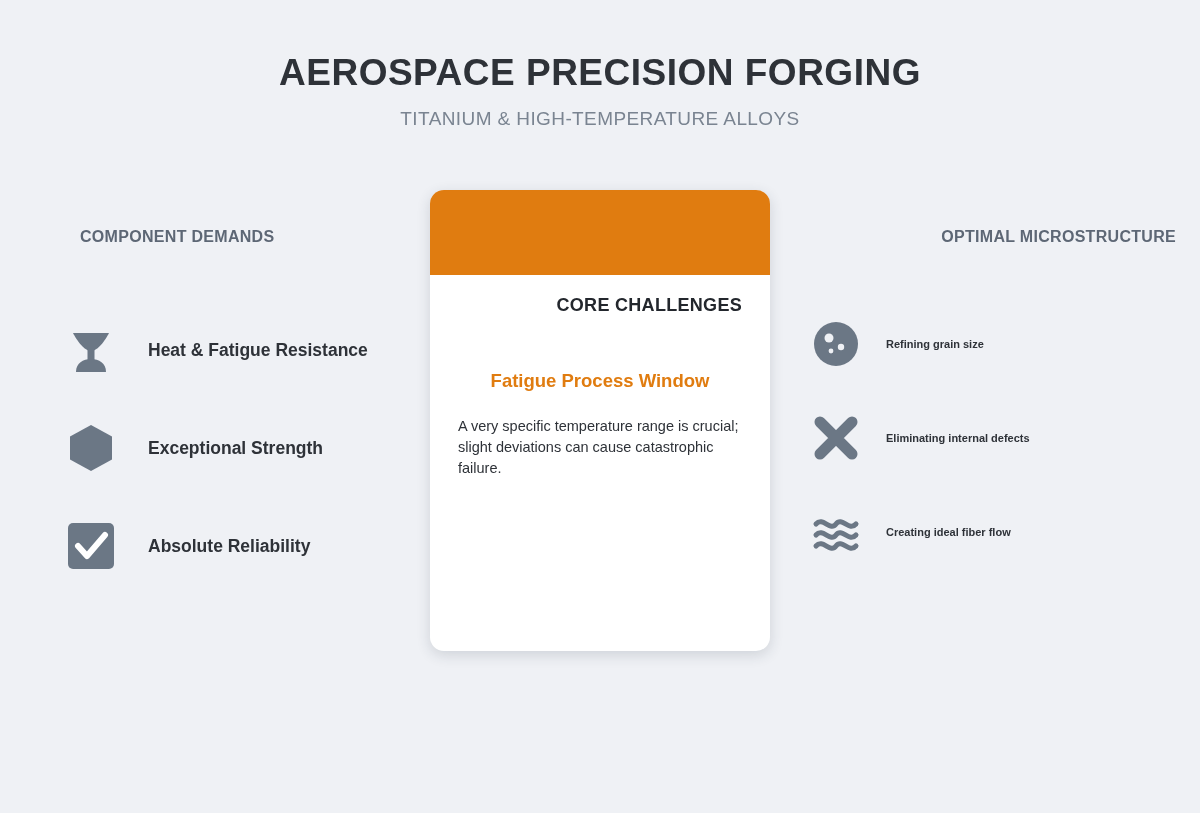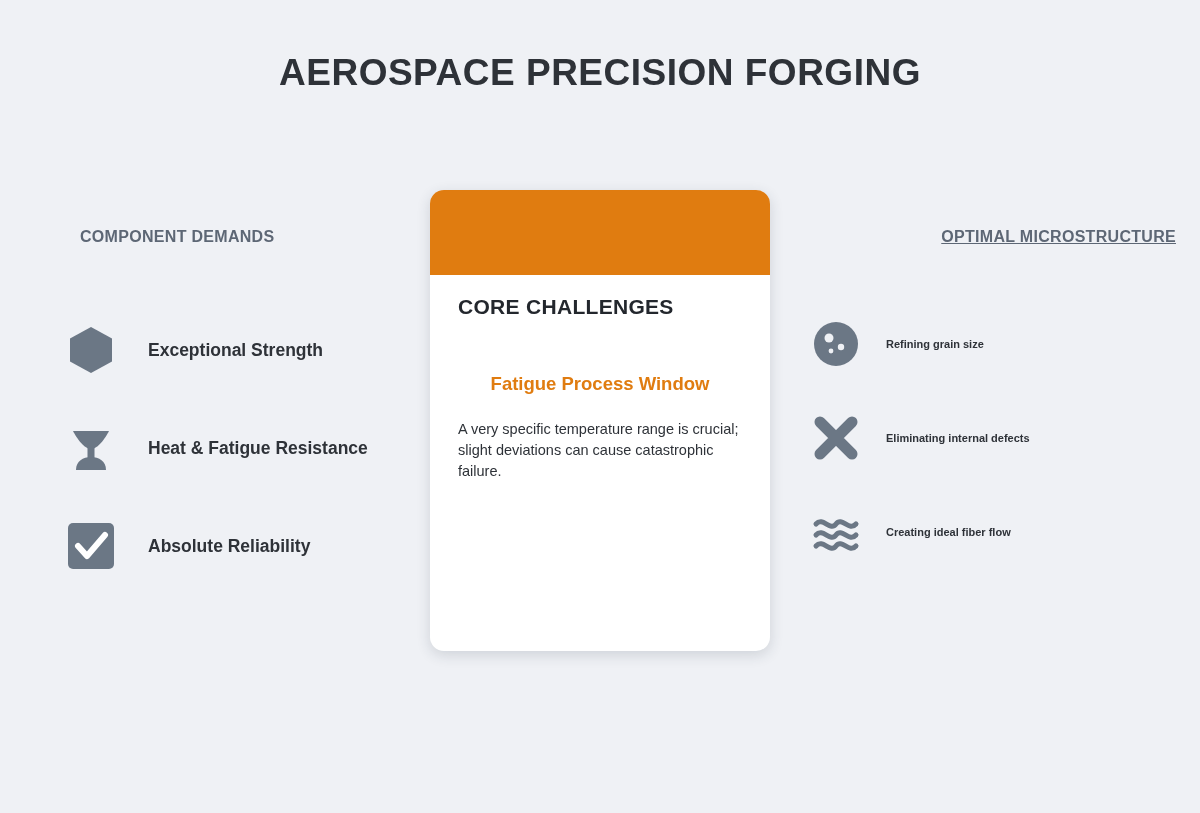--- a/index.html
+++ b/index.html
@@ -53,21 +53,20 @@
     letter-spacing: 0.3px;
     white-space: nowrap;
   }
   #demands-heading {
     left: 80px;
     top: 228px;
   }
   #micro-heading {
     right: 24px;
     top: 228px;
-    text-decoration: underline;
   }
 
   
   .left-list {
     position: absolute;
     left: 62px;
     top: 312px;
     width: 360px;
   }
   .left-item {
@@ -136,24 +135,24 @@
   .card-bar {
     height: 85px;
     background: #e07c10;
     width: 100%;
   }
   .card-body {
     padding: 20px 28px 0 28px;
     box-sizing: border-box;
   }
   .card-title {
-    font-size: 21px;
+    font-size: 18px;
     font-weight: bold;
     color: #23272d;
-    text-align: left;
+    text-align: right;
     letter-spacing: 0.3px;
     margin: 0 0 26px 0;
   }
   .challenge-title {
     font-size: 18.5px;
     font-weight: bold;
     color: #e07c10;
     text-align: center;
     margin: 0 0 22px 0;
     line-height: 1.2;
@@ -173,46 +172,47 @@
 
   .svg-icon { display: block; }
 </style>
 </head>
 <body>
 
 <div class="page">
 
   <div class="header">
     <h1 class="main-title">AEROSPACE PRECISION FORGING</h1>
+    <h2 class="sub-title">TITANIUM &amp; HIGH-TEMPERATURE ALLOYS</h2>
   </div>
 
   <div class="col-heading" id="demands-heading">COMPONENT DEMANDS</div>
 
   <div class="col-heading" id="micro-heading">OPTIMAL MICROSTRUCTURE</div>
 
   <div class="left-list">
-
-    <div class="left-item">
-      <span class="left-icon">
-        <svg class="svg-icon" width="58" height="58" viewBox="0 0 58 58">
-          <polygon points="29,6 50,17.5 50,40.5 29,52 8,40.5 8,17.5" fill="#6b7785"></polygon>
-        </svg>
-      </span>
-      <span class="left-label">Exceptional Strength</span>
-    </div>
 
     <div class="left-item">
       <span class="left-icon">
         <svg class="svg-icon" width="58" height="58" viewBox="0 0 58 58">
           <path d="M11,12 C11,12 20,30 29,30 C38,30 47,12 47,12 Z" fill="#6b7785"></path>
           <rect x="25.5" y="29" width="7" height="11" fill="#6b7785"></rect>
           <path d="M14,51 C14,42 21,38 29,38 C37,38 44,42 44,51 Z" fill="#6b7785"></path>
         </svg>
       </span>
       <span class="left-label">Heat &amp; Fatigue Resistance</span>
+    </div>
+
+    <div class="left-item">
+      <span class="left-icon">
+        <svg class="svg-icon" width="58" height="58" viewBox="0 0 58 58">
+          <polygon points="29,6 50,17.5 50,40.5 29,52 8,40.5 8,17.5" fill="#6b7785"></polygon>
+        </svg>
+      </span>
+      <span class="left-label">Exceptional Strength</span>
     </div>
 
     <div class="left-item">
       <span class="left-icon">
         <svg class="svg-icon" width="58" height="58" viewBox="0 0 58 58">
           <rect x="6" y="6" width="46" height="46" rx="5" fill="#6b7785"></rect>
           <path d="M16,29 L25,39 L43,18" stroke="#ffffff" stroke-width="6" fill="none" stroke-linecap="round" stroke-linejoin="round"></path>
         </svg>
       </span>
       <span class="left-label">Absolute Reliability</span>

